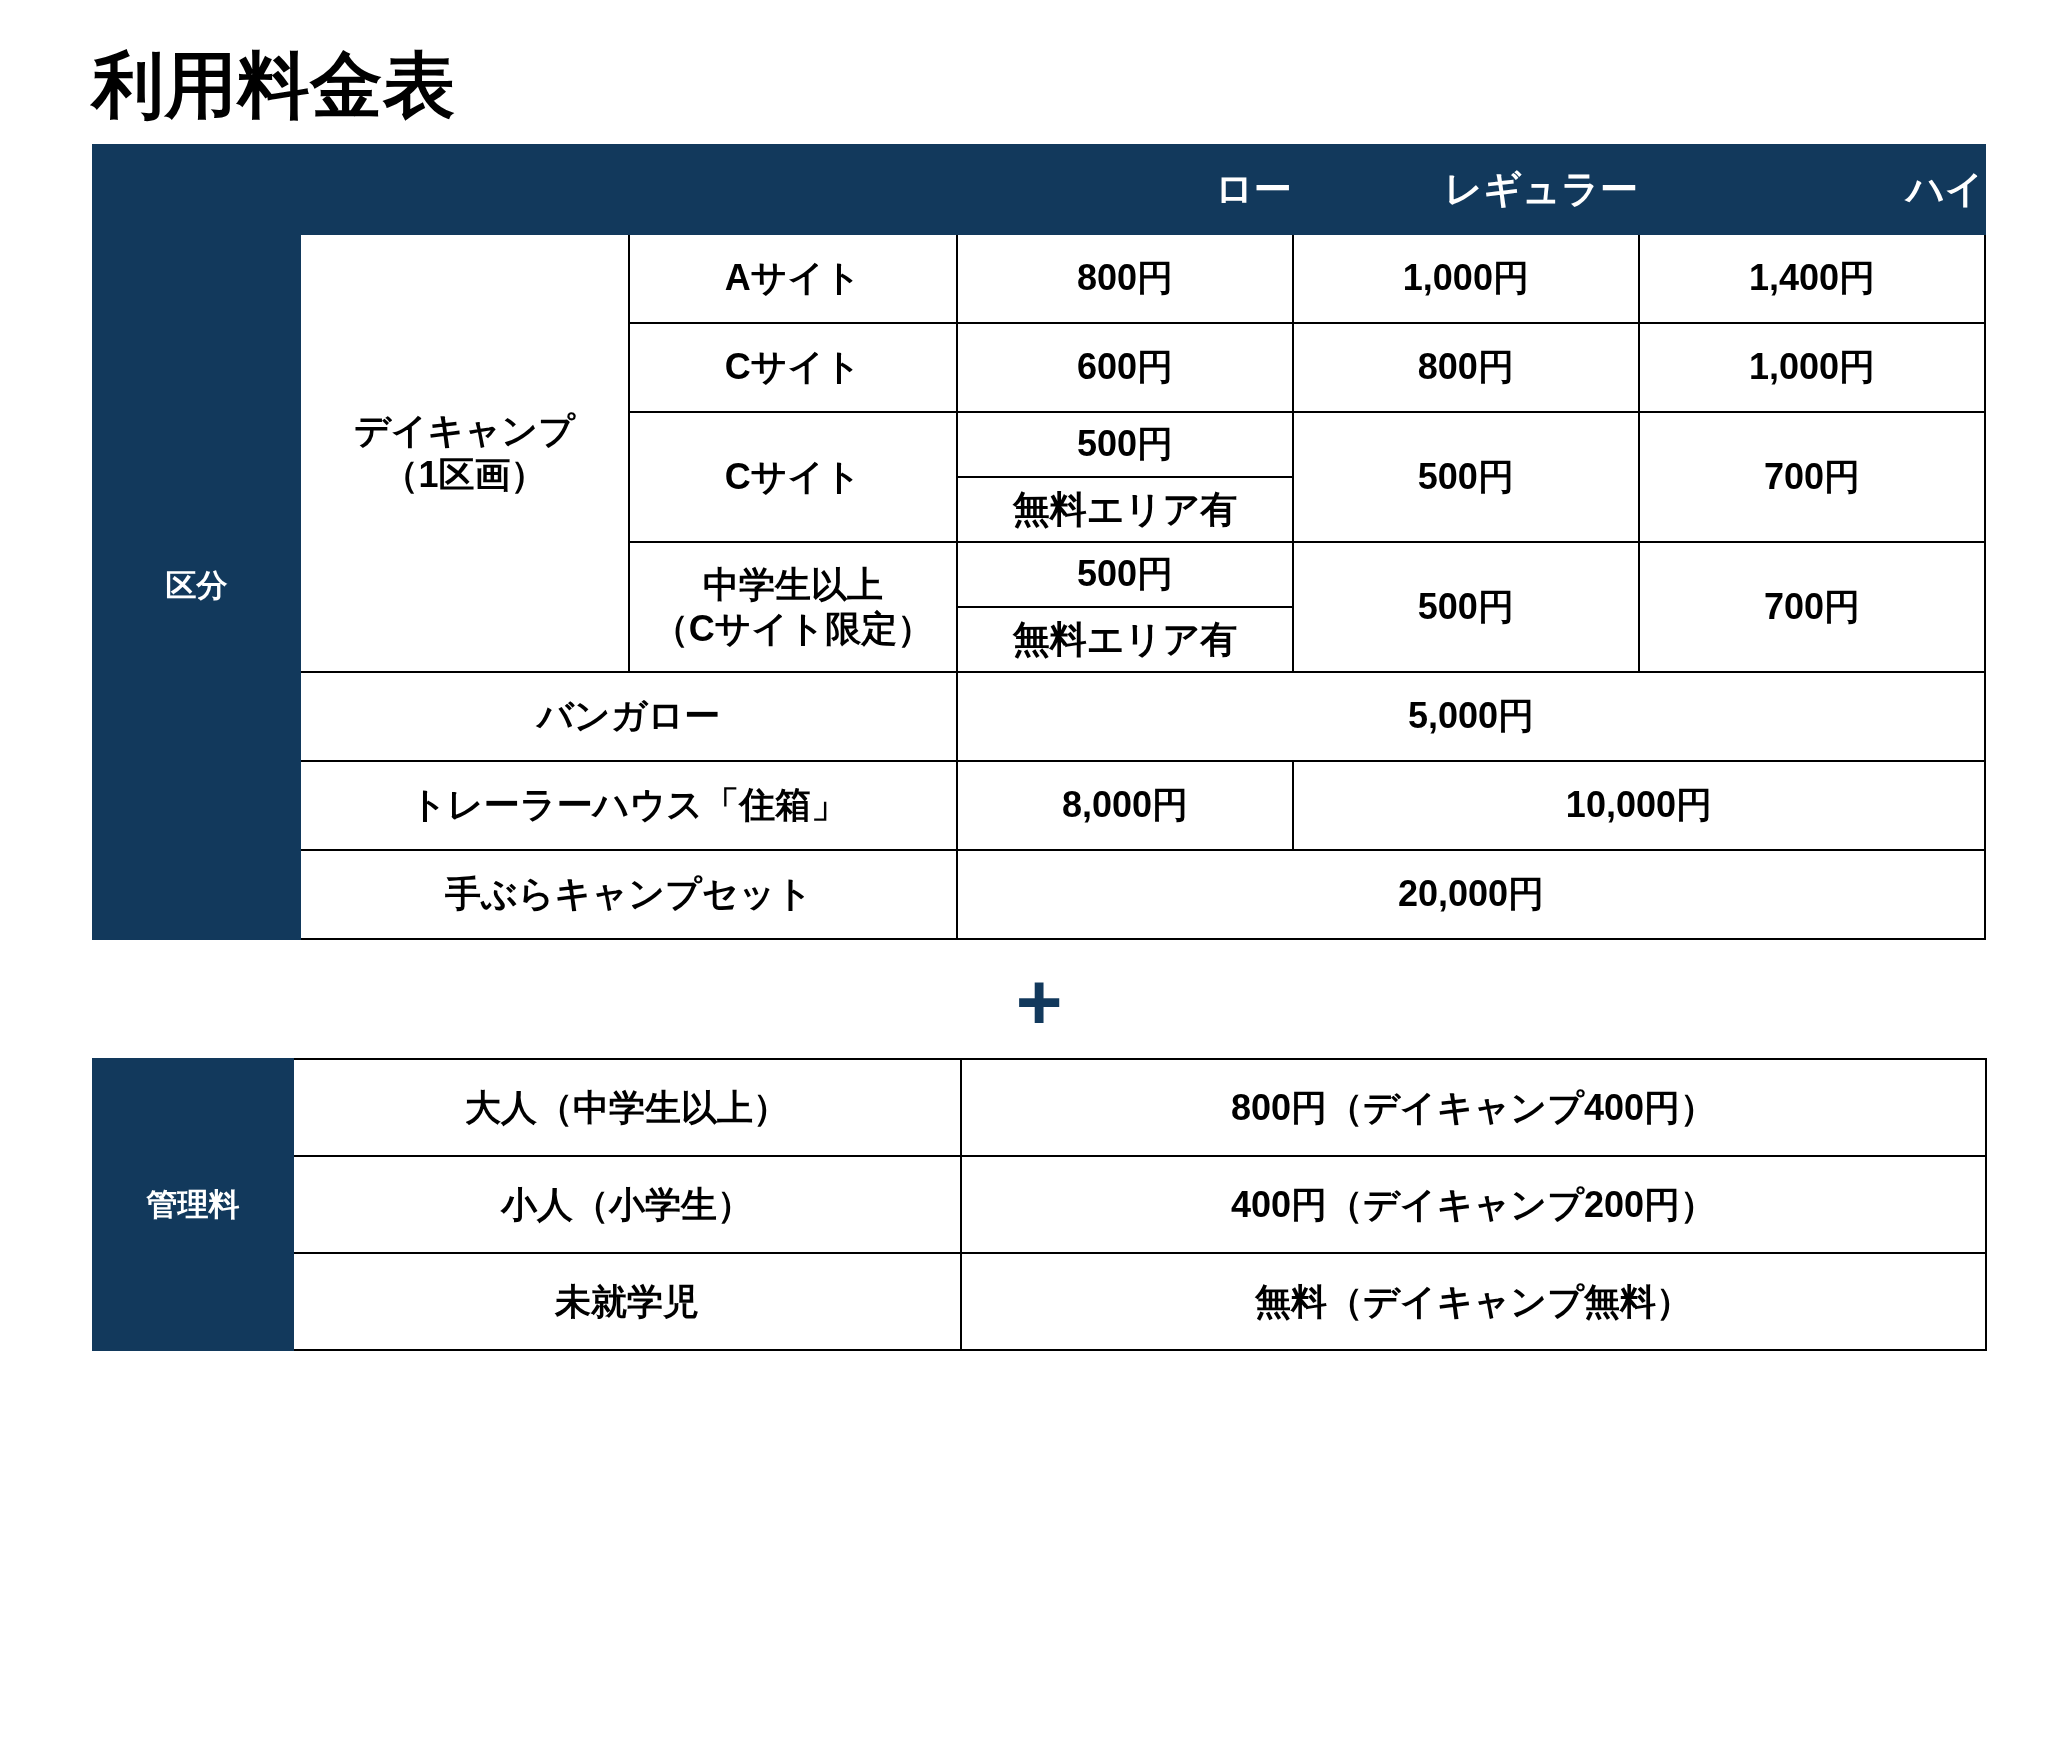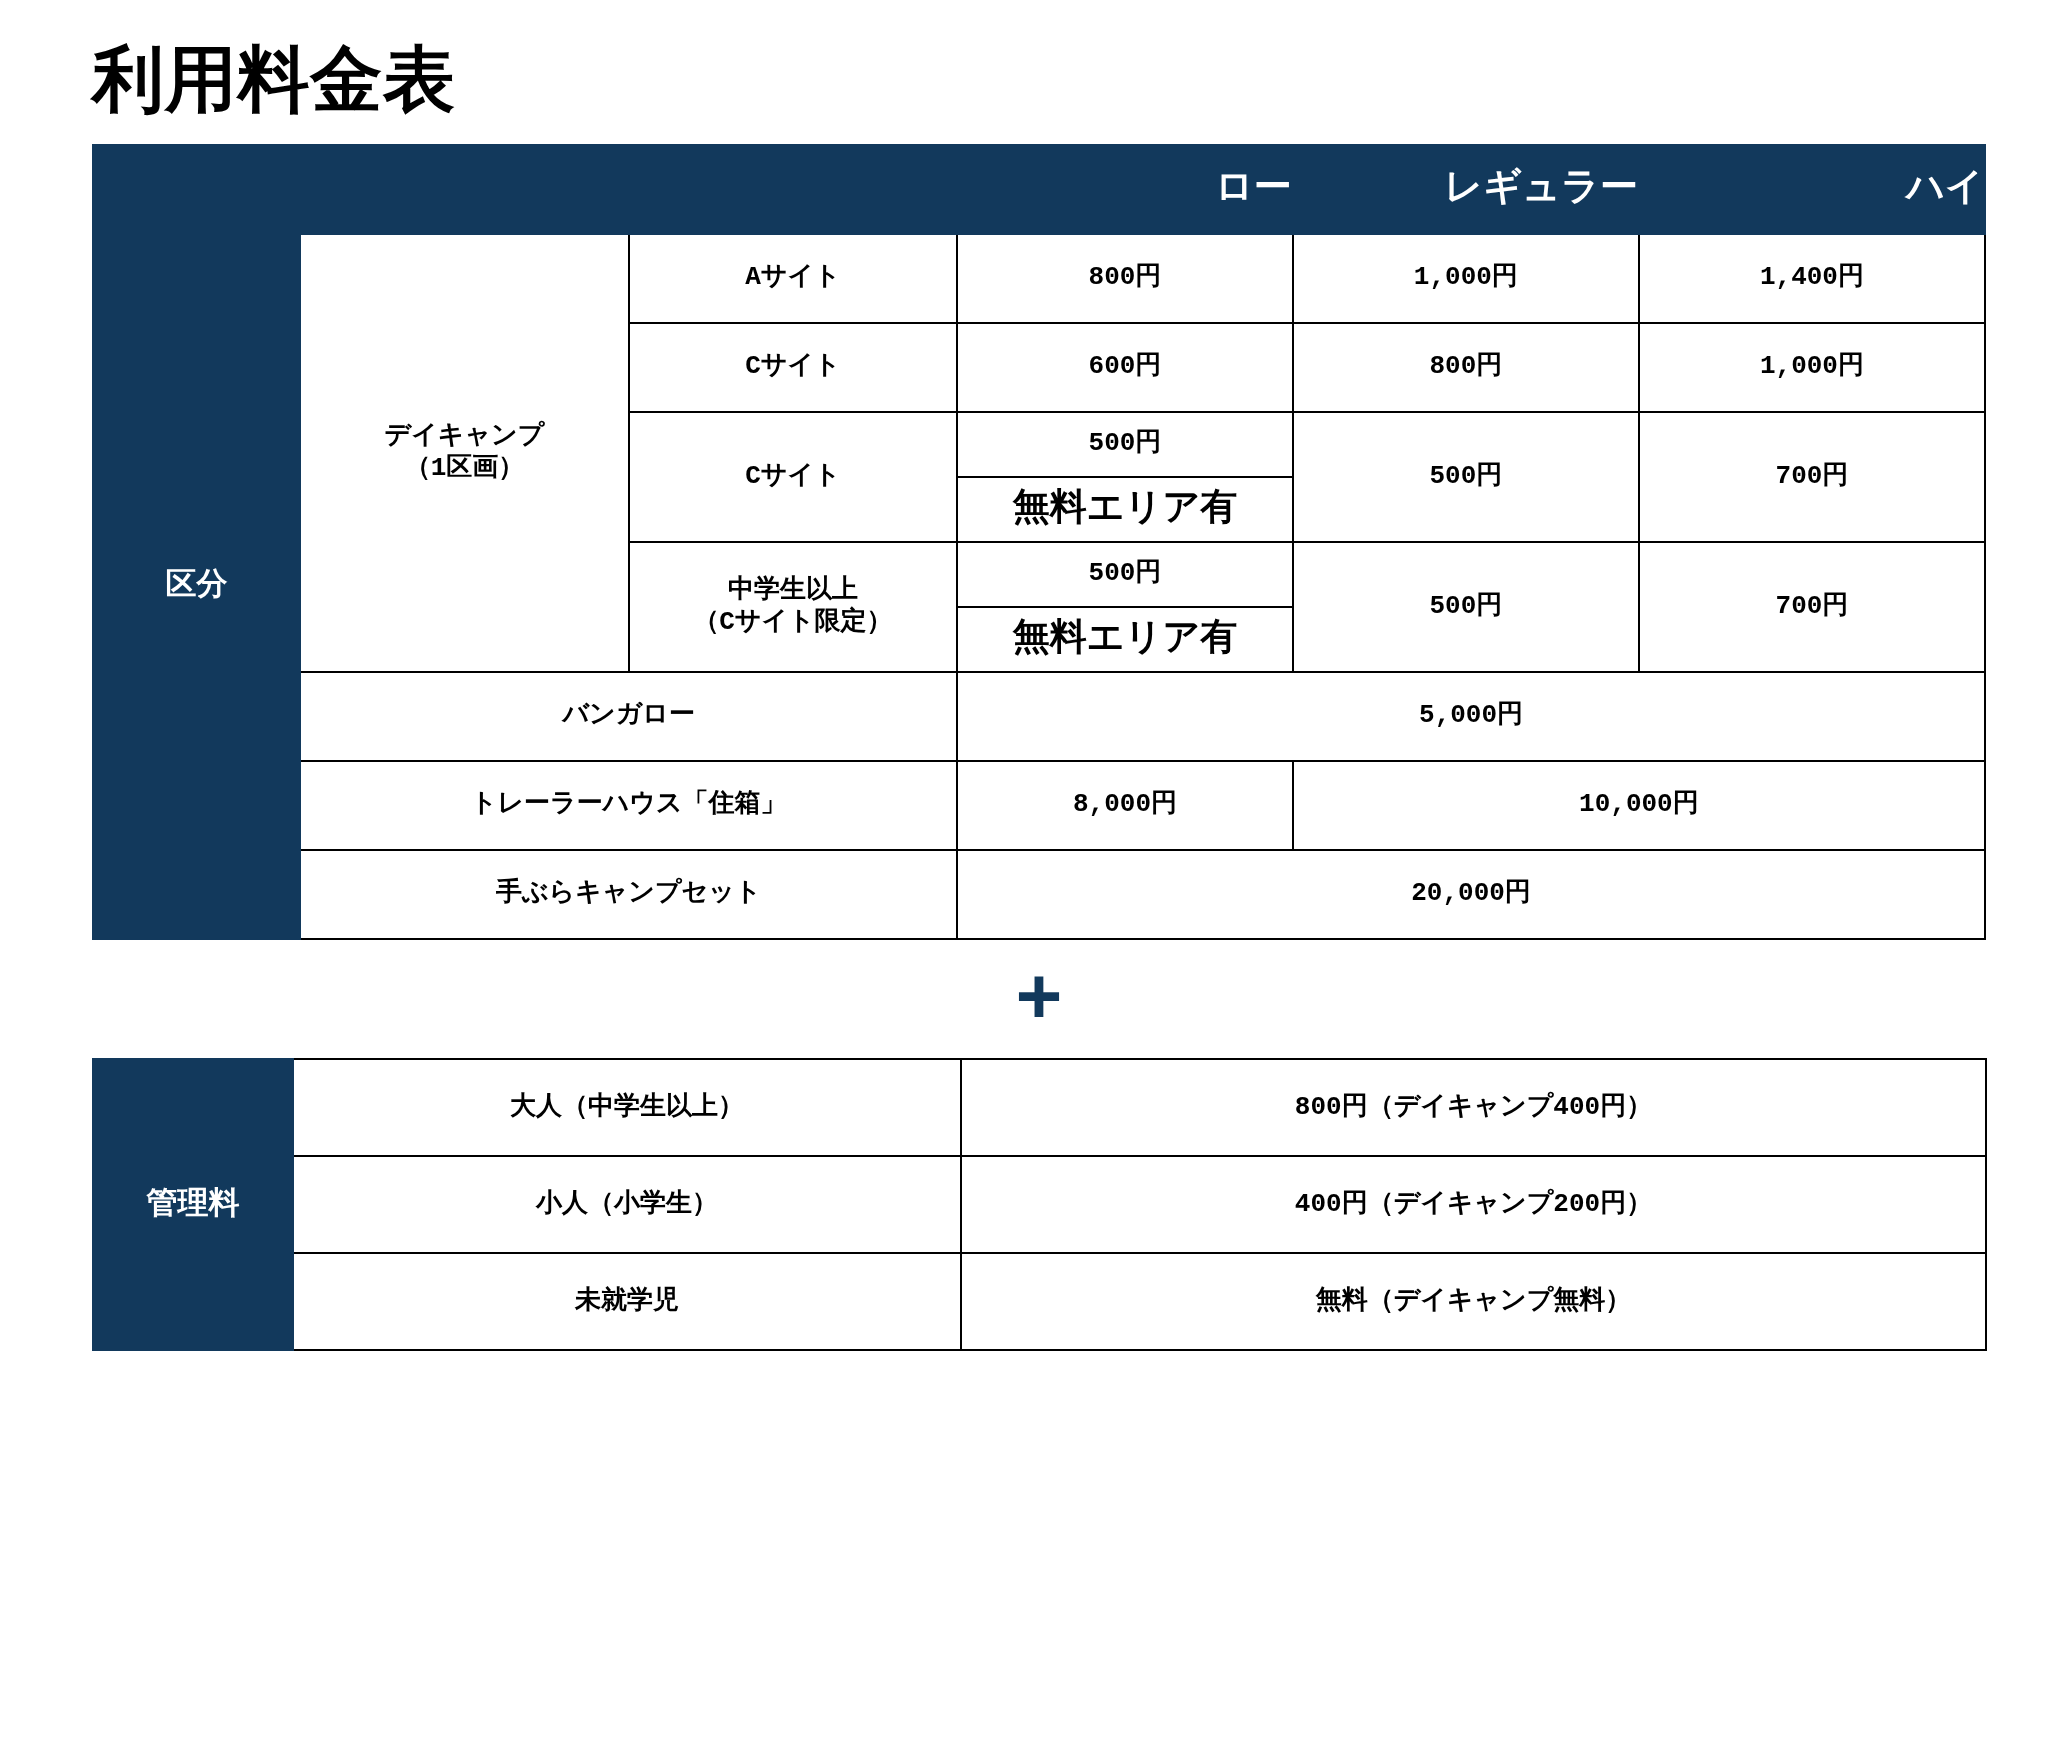--- a/index.html
+++ b/index.html
@@ -13,21 +13,20 @@
     font-family: "Liberation Sans", "DejaVu Sans", sans-serif;
     color: #000000;
     overflow: hidden;
   }
   .page {
     position: relative;
     width: 1704px;
     height: 1765px;
     box-sizing: border-box;
     padding: 46px 70px 0 92px;
-    font-family: Liberation Mono, monospace;
   }
   .title {
     font-size: 72px;
     font-weight: bold;
     letter-spacing: 0.01em;
     line-height: 1.1;
     margin: 0 0 18.4px 0;
     color: #000;
   }
   .notice {
@@ -41,21 +40,21 @@
   table {
     border-collapse: collapse;
     table-layout: fixed;
     width: 1894px;
   }
   table td, table th {
     border: 2.5px solid #000000;
     text-align: center;
     vertical-align: middle;
     font-weight: bold;
-    font-size: 26px;
+    font-size: 36px;
     padding: 0;
     line-height: 1.22;
     background: #ffffff;
   }
   .hdr {
     background: #12395c;
     color: #ffffff;
     border-color: #12395c;
     font-size: 38px;
     height: 87px;

